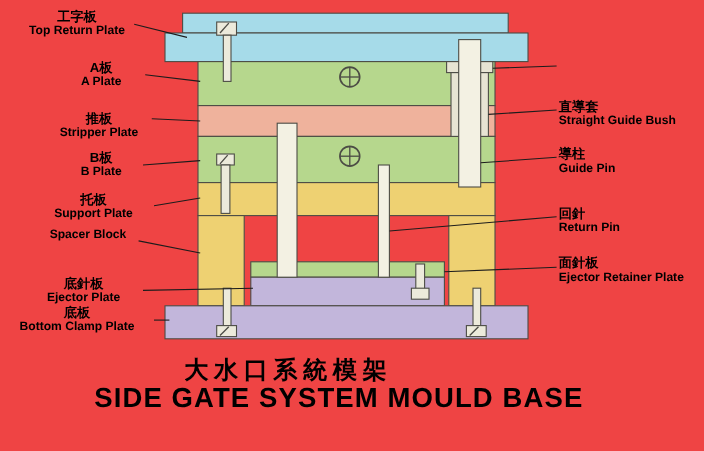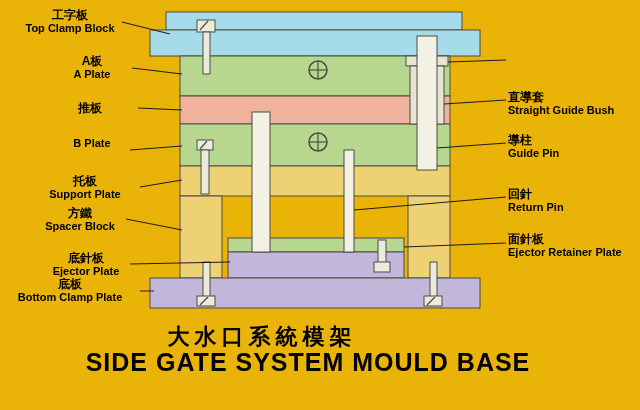--- a/index.html
+++ b/index.html
@@ -1,17 +1,17 @@
 <!DOCTYPE html>
 <html><head>
 <meta charset="utf-8">
 <style>
   html,body { margin:0; padding:0; background:#fff; }
   .stage {
-    position:relative; width:640px; height:410px; background:#eab308;
+    position:relative; width:640px; height:410px; background:#ef4444;
     font-family:"Liberation Sans", sans-serif; overflow:hidden;
   }
   svg.diagram { position:absolute; left:0; top:0; }
   .diagram rect { stroke:#4c4c45; stroke-width:1; }
   .diagram circle { stroke:#4c4c45; stroke-width:1.5; fill:none; }
   .diagram line.sym { stroke:#4c4c45; stroke-width:1.2; }
   .diagram line.leader { stroke:#1c1c1c; stroke-width:1; }
   .lbl { position:absolute; color:#000; font-weight:bold; }
   .lbl .zh { font-size:12px; line-height:13px; }
   .lbl .en { font-size:11px; line-height:13px; }
@@ -93,41 +93,42 @@
 
     <line class="leader" x1="448" y1="62" x2="506" y2="60"></line>
     <line class="leader" x1="444" y1="104" x2="506" y2="100"></line>
     <line class="leader" x1="437" y1="148" x2="506" y2="143"></line>
     <line class="leader" x1="354" y1="210" x2="506" y2="197"></line>
     <line class="leader" x1="404" y1="247" x2="506" y2="243"></line>
   </svg>
 
   <div class="lbl left" style="left:0;  top:9px">
     <div class="zh">工字板</div>
-    <div class="en">Top Clamp Block</div>
+    <div class="en">Top Return Plate</div>
   </div>
   <div class="lbl left" style="left:22px; top:55px">
     <div class="zh">A板</div>
     <div class="en">A Plate</div>
   </div>
   <div class="lbl left" style="left:20px; top:102px">
     <div class="zh">推板</div>
+    <div class="en">Stripper Plate</div>
   </div>
   <div class="lbl left" style="left:22px; top:137px">
+    <div class="zh">B板</div>
     <div class="en">B Plate</div>
   </div>
   <div class="lbl left" style="left:15px; top:175px">
     <div class="zh">托板</div>
     <div class="en">Support Plate</div>
   </div>
   <div class="lbl left" style="left:10px; top:207px">
-    <div class="zh">方鐵</div>
     <div class="en">Spacer Block</div>
   </div>
-  <div class="lbl left" style="left:16px;  top:252px">
+  <div class="lbl left" style="left:6px;  top:252px">
     <div class="zh">底針板</div>
     <div class="en">Ejector Plate</div>
   </div>
   <div class="lbl left" style="left:0;   top:278px">
     <div class="zh">底板</div>
     <div class="en">Bottom Clamp Plate</div>
   </div>
 
   <div class="lbl right" style="top:134px">
     <div class="zh">導柱</div>

